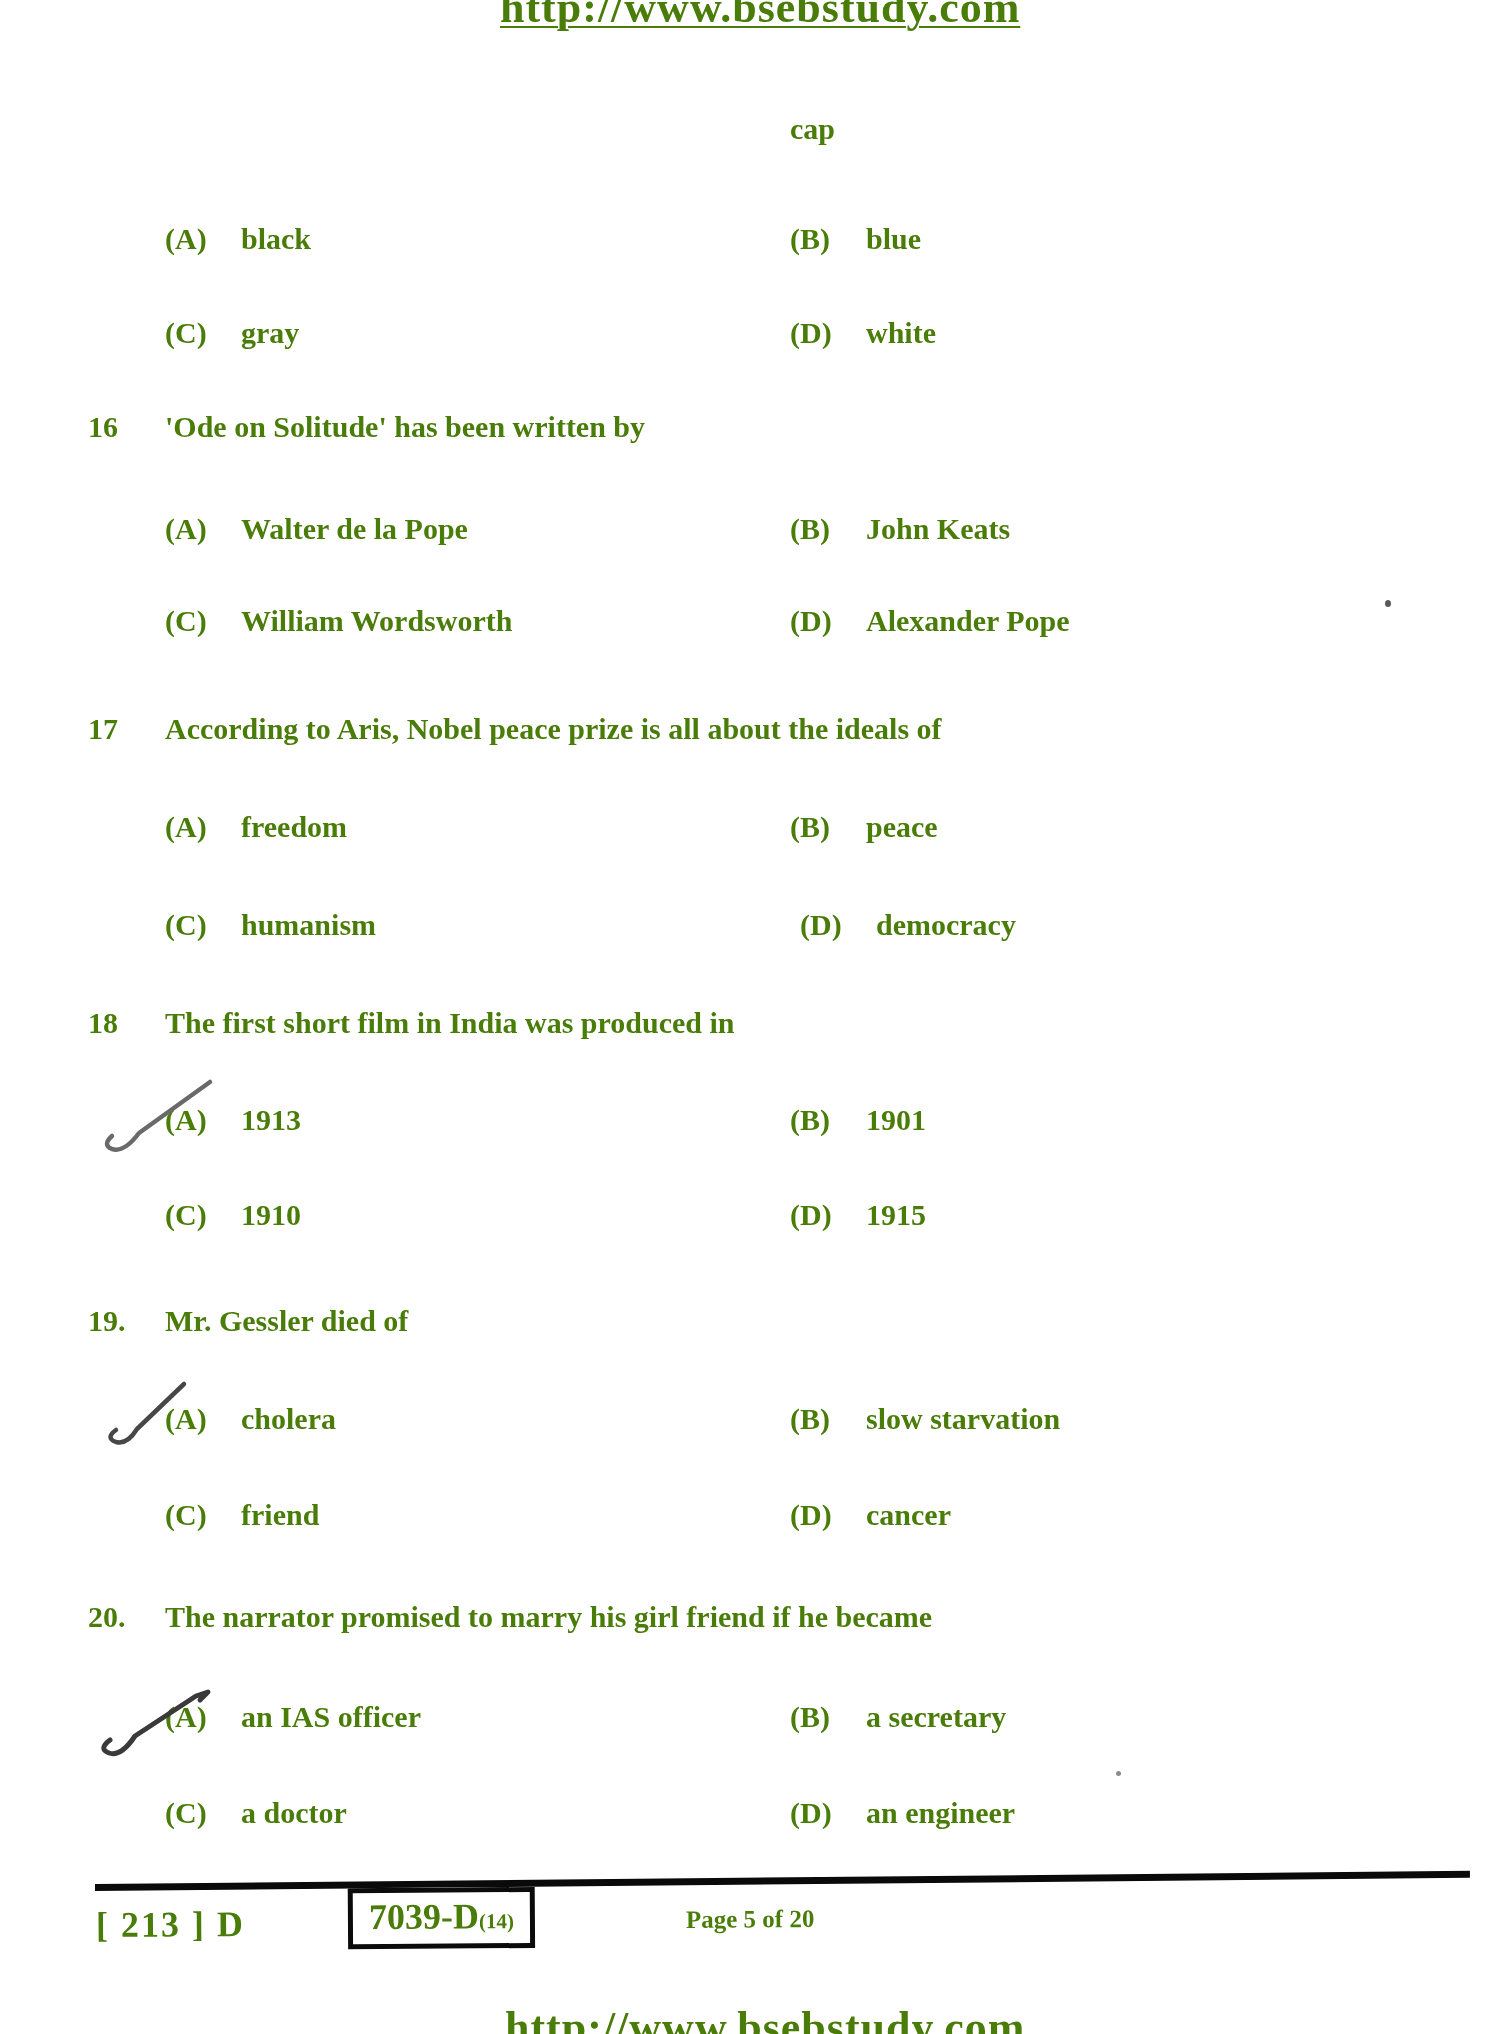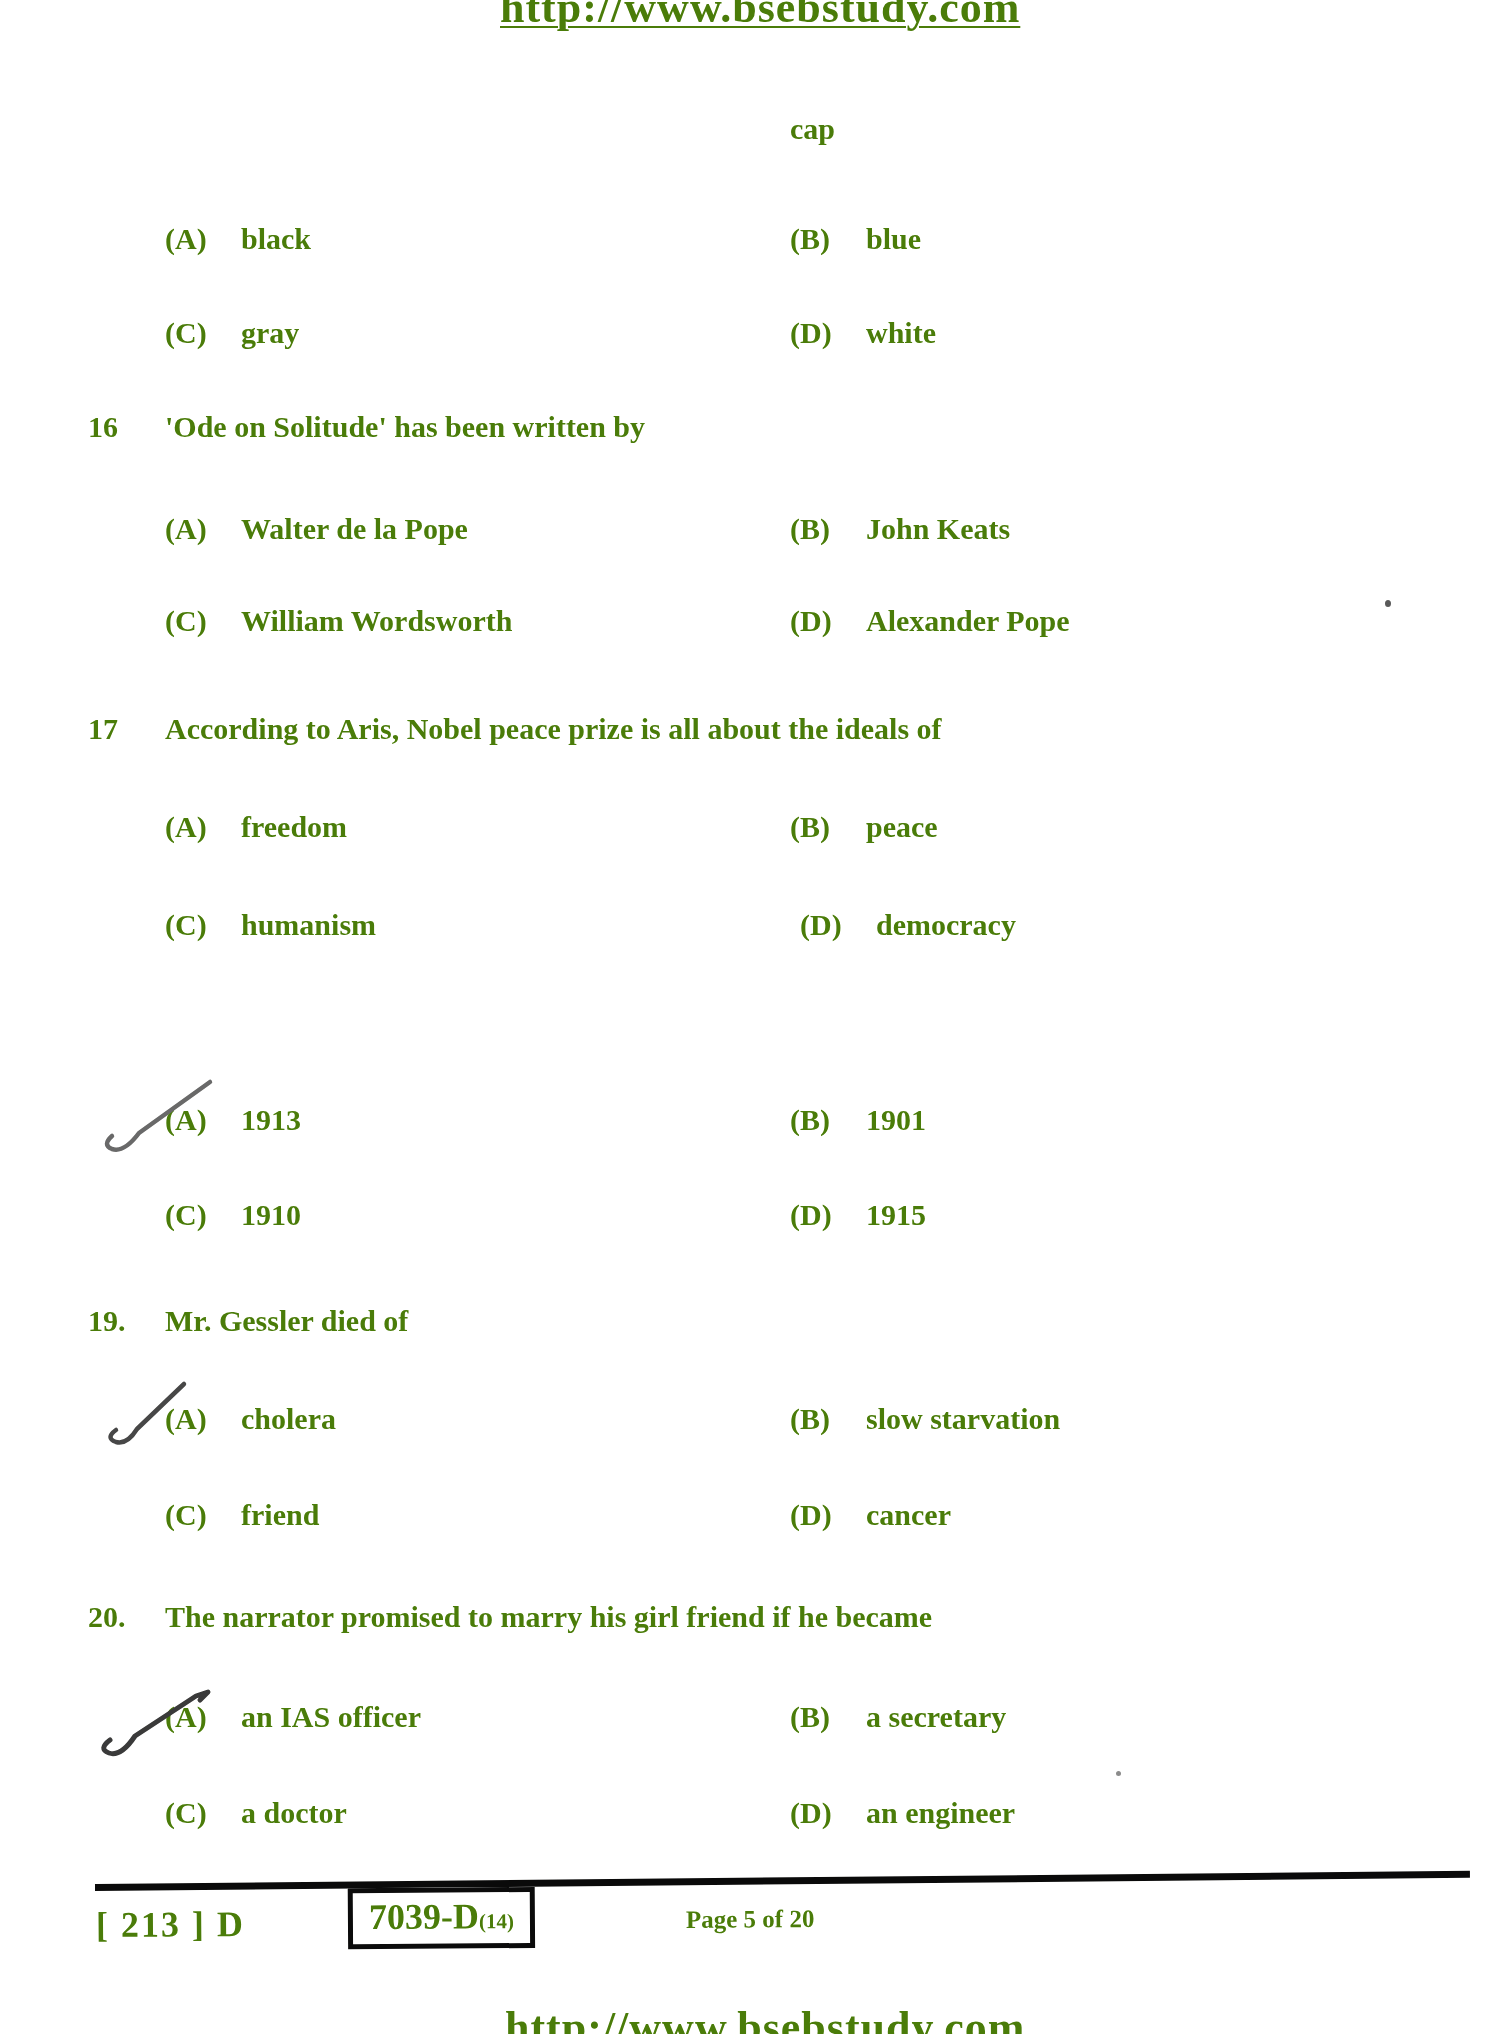--- a/index.html
+++ b/index.html
@@ -62,20 +62,21 @@
   <div class="abs opt" style="left:790px;top:512px;"><span class="lbl">(B)</span><span>John Keats</span></div>
   <div class="abs opt" style="left:165px;top:604px;"><span class="lbl">(C)</span><span>William Wordsworth</span></div>
   <div class="abs opt" style="left:790px;top:604px;"><span class="lbl">(D)</span><span>Alexander Pope</span></div>
 
   <div class="abs stem" style="left:88px;top:712px;"><span class="qnum">17</span><span>According to Aris, Nobel peace prize is all about the ideals of</span></div>
   <div class="abs opt" style="left:165px;top:810px;"><span class="lbl">(A)</span><span>freedom</span></div>
   <div class="abs opt" style="left:790px;top:810px;"><span class="lbl">(B)</span><span>peace</span></div>
   <div class="abs opt" style="left:165px;top:908px;"><span class="lbl">(C)</span><span>humanism</span></div>
   <div class="abs opt" style="left:800px;top:908px;"><span class="lbl">(D)</span><span>democracy</span></div>
 
+  <div class="abs stem" style="left:88px;top:1006px;"><span class="qnum">18</span><span>The first short film in India was produced in</span></div>
   <div class="abs opt" style="left:165px;top:1103px;"><span class="lbl">(A)</span><span>1913</span></div>
   <div class="abs opt" style="left:790px;top:1103px;"><span class="lbl">(B)</span><span>1901</span></div>
   <div class="abs opt" style="left:165px;top:1198px;"><span class="lbl">(C)</span><span>1910</span></div>
   <div class="abs opt" style="left:790px;top:1198px;"><span class="lbl">(D)</span><span>1915</span></div>
 
   <svg class="mark-svg" style="left:98px;top:1072px;" width="140" height="85" viewBox="0 0 140 85">
     <path d="M 14,64 q -10,9 0,13 q 12,4 27,-16 L 112,10" stroke="#6a6a6a" stroke-width="4.5"></path>
   </svg>
 
   <div class="abs stem" style="left:88px;top:1304px;"><span class="qnum">19.</span><span>Mr. Gessler died of</span></div>

